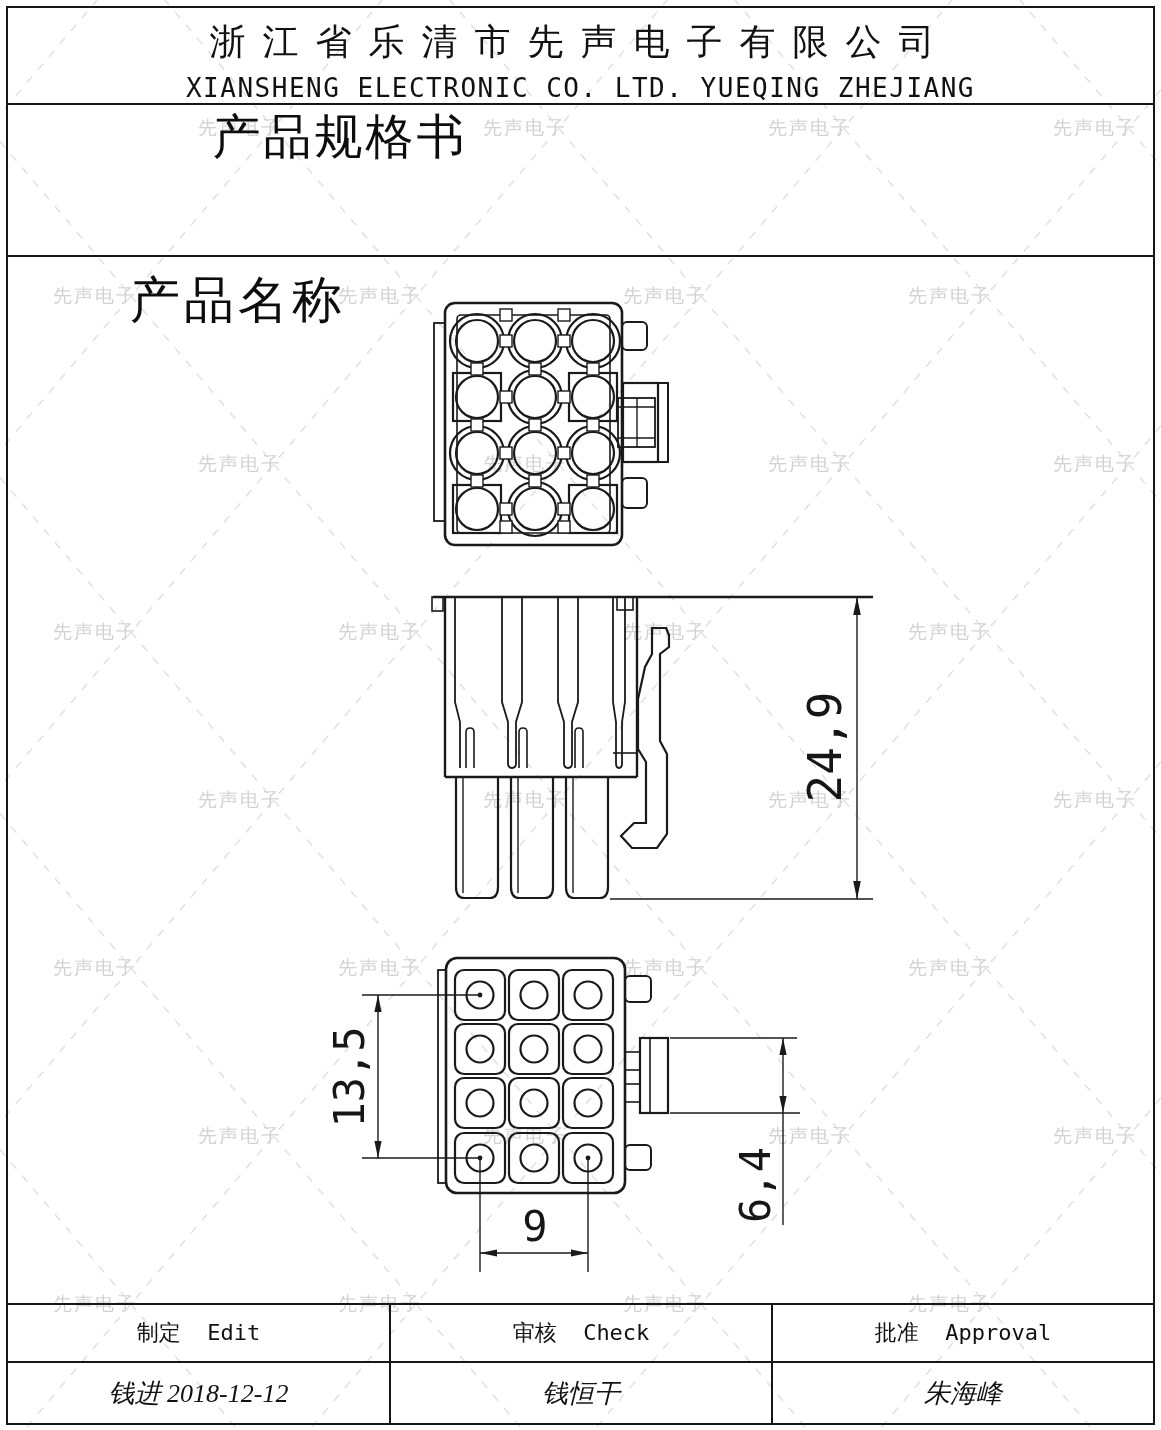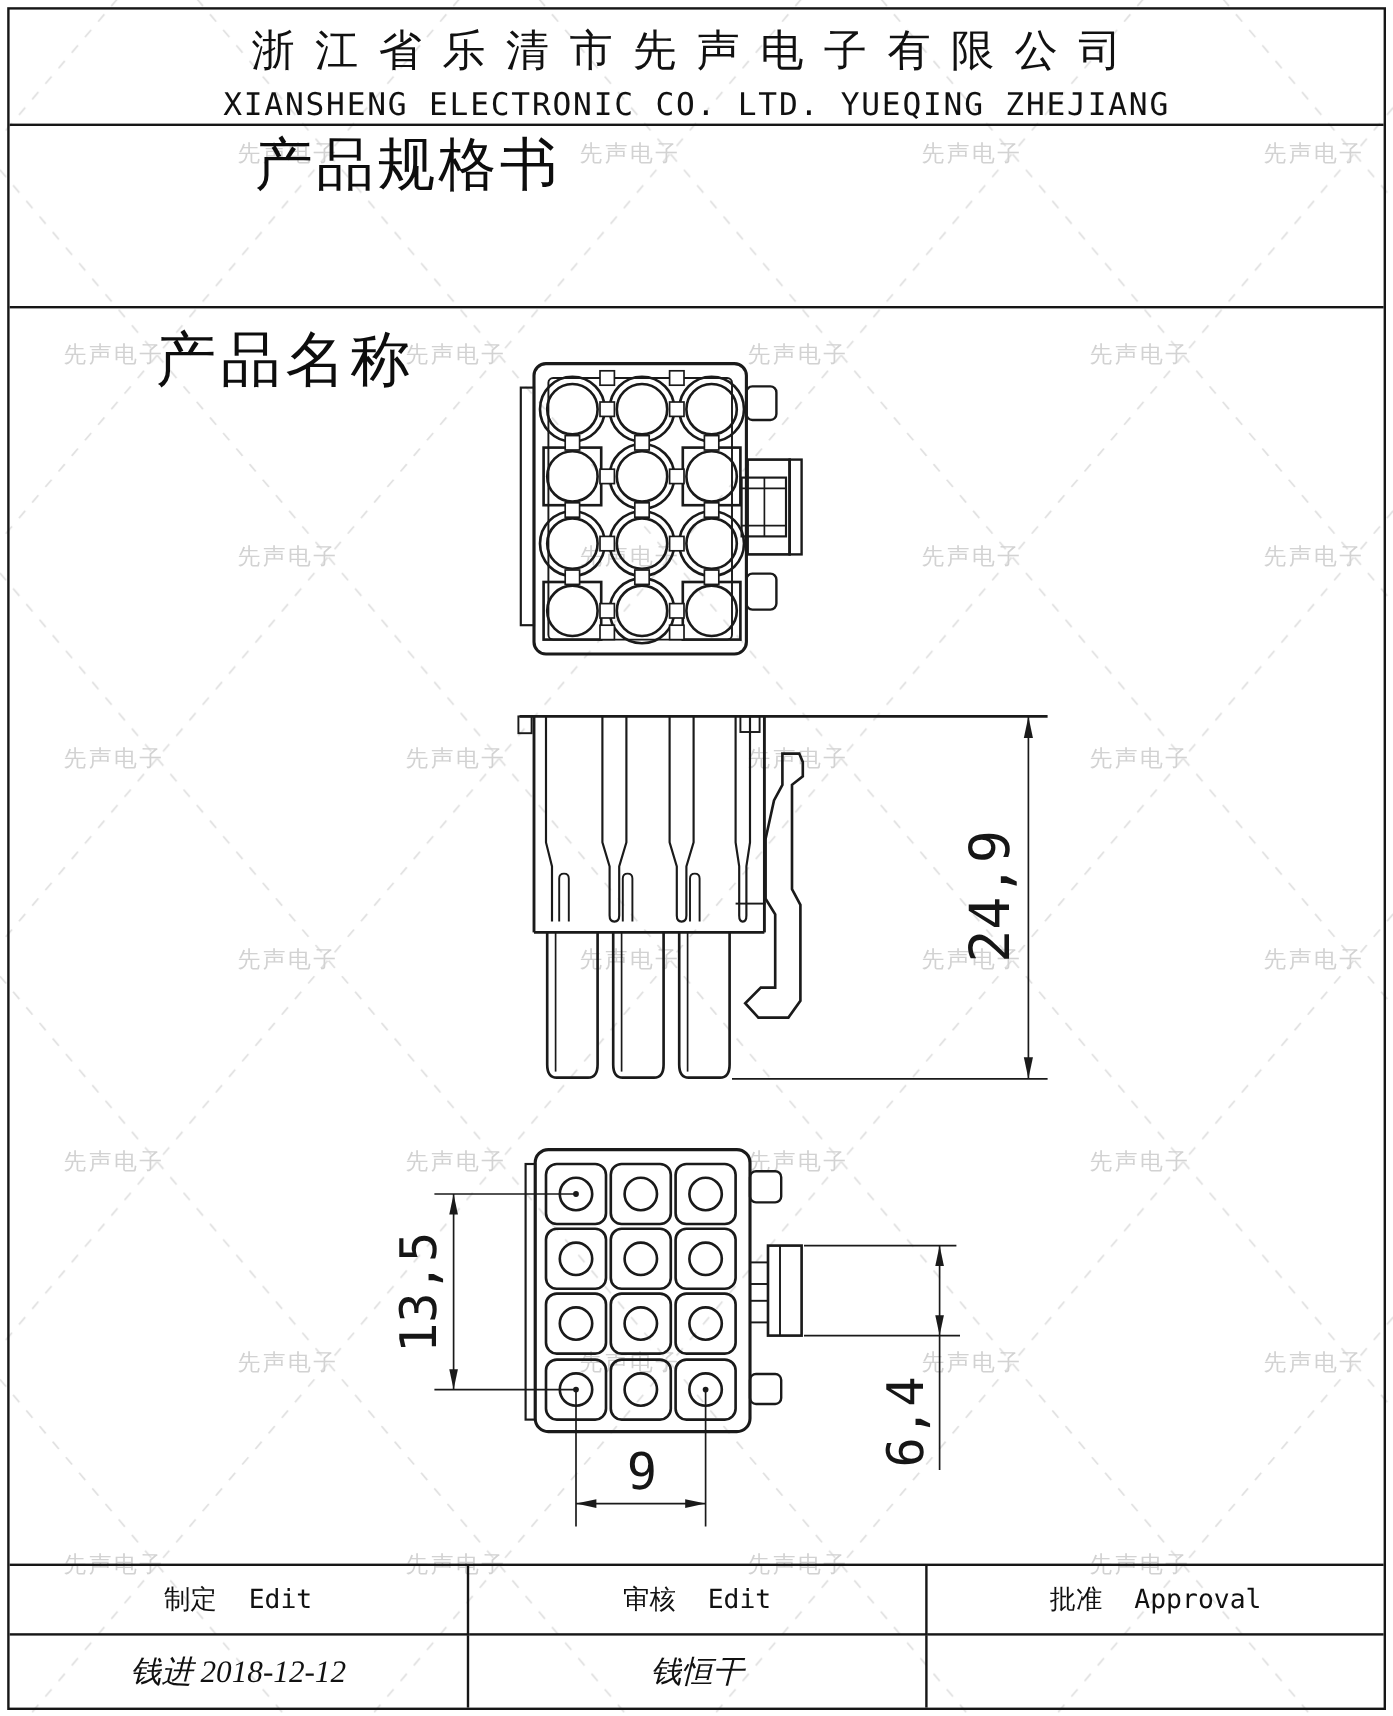--- a/index.html
+++ b/index.html
@@ -242,20 +242,21 @@
           <text class="dim" font-size="46" text-anchor="middle" dominant-baseline="middle" transform="translate(820,490) rotate(-90)" stroke="none">24,9</text>
           <text class="dim" font-size="42" text-anchor="middle" dominant-baseline="middle" transform="translate(344,820) rotate(-90)" stroke="none">13,5</text>
           <text class="dim" font-size="42" text-anchor="middle" dominant-baseline="middle" transform="translate(527,972)" stroke="none">9</text>
           <text class="dim" font-size="42" text-anchor="middle" dominant-baseline="middle" transform="translate(750,928) rotate(-90)" stroke="none">6,4</text>
         </g>
       </svg>
     </div>
 
     <div class="sec footer">
       <div class="r1 fc">制定  Edit</div>
-      <div class="r1 fc">审核  Edit</div>
+      <div class="r1 fc">审核  Check</div>
       <div class="r1">批准  Approval</div>
       <div class="r2 fc">钱进 2018-12-12</div>
       <div class="r2 fc">钱恒干</div>
+      <div class="r2">朱海峰</div>
     </div>
 
   </div>
 </div>
 
 </body></html>

